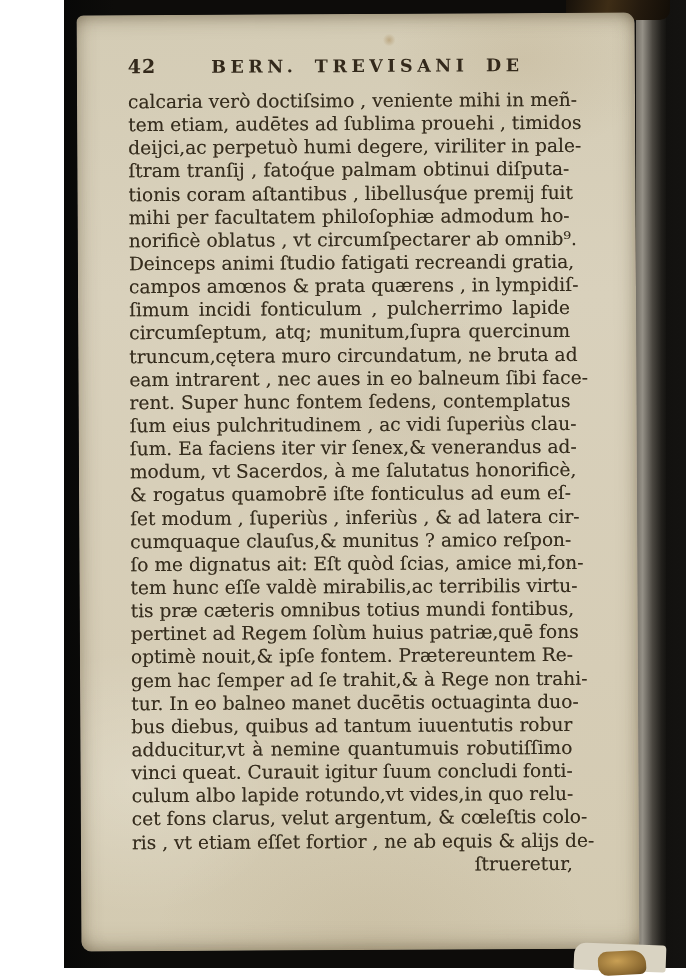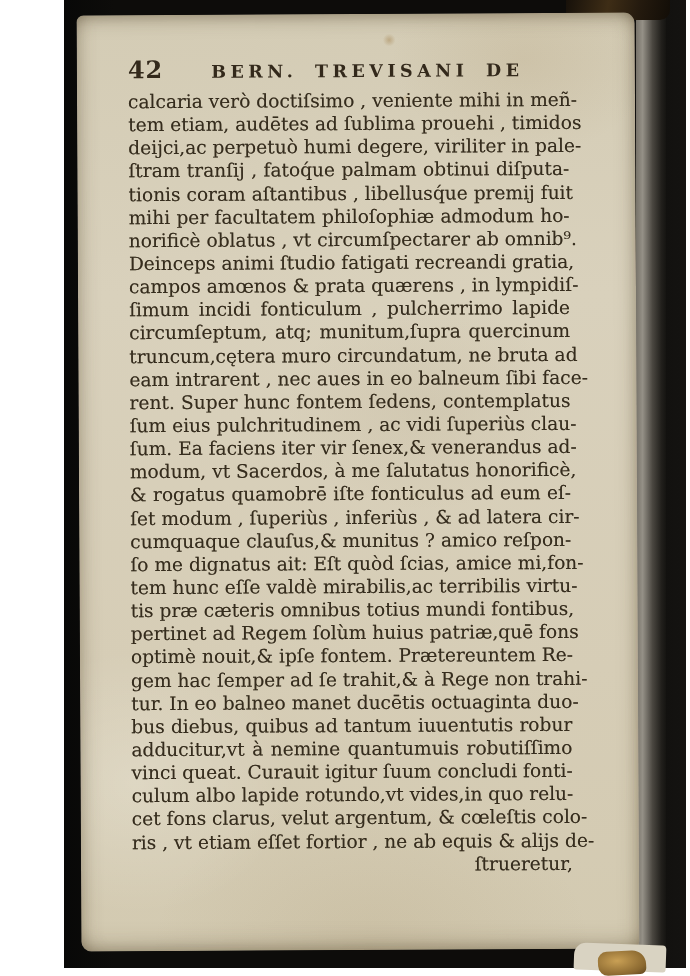--- a/index.html
+++ b/index.html
@@ -49,21 +49,21 @@
       inset 14px 0 24px -18px rgba(70,55,30,.45),
       inset -12px 0 22px -16px rgba(70,55,30,.5),
       inset 0 -16px 26px -18px rgba(70,55,30,.55);
   }
   .header{
     margin:40px 0 0 51px;width:441px;height:26px;
     display:flex;align-items:baseline;
     color:#33291b;
   }
   .page-number{
-    width:52px;font-size:24px;font-weight:bold;letter-spacing:1px;
+    width:52px;font-size:19px;font-weight:bold;letter-spacing:1px;
   }
   .running-title{
     flex:1;text-align:center;font-size:17.5px;font-weight:bold;
     letter-spacing:4.5px;word-spacing:7px;white-space:nowrap;
     padding-right:14px;
   }
   .text-block{
     margin:9px 0 0 51px;width:441px;
     color:#352c1d;
   }

